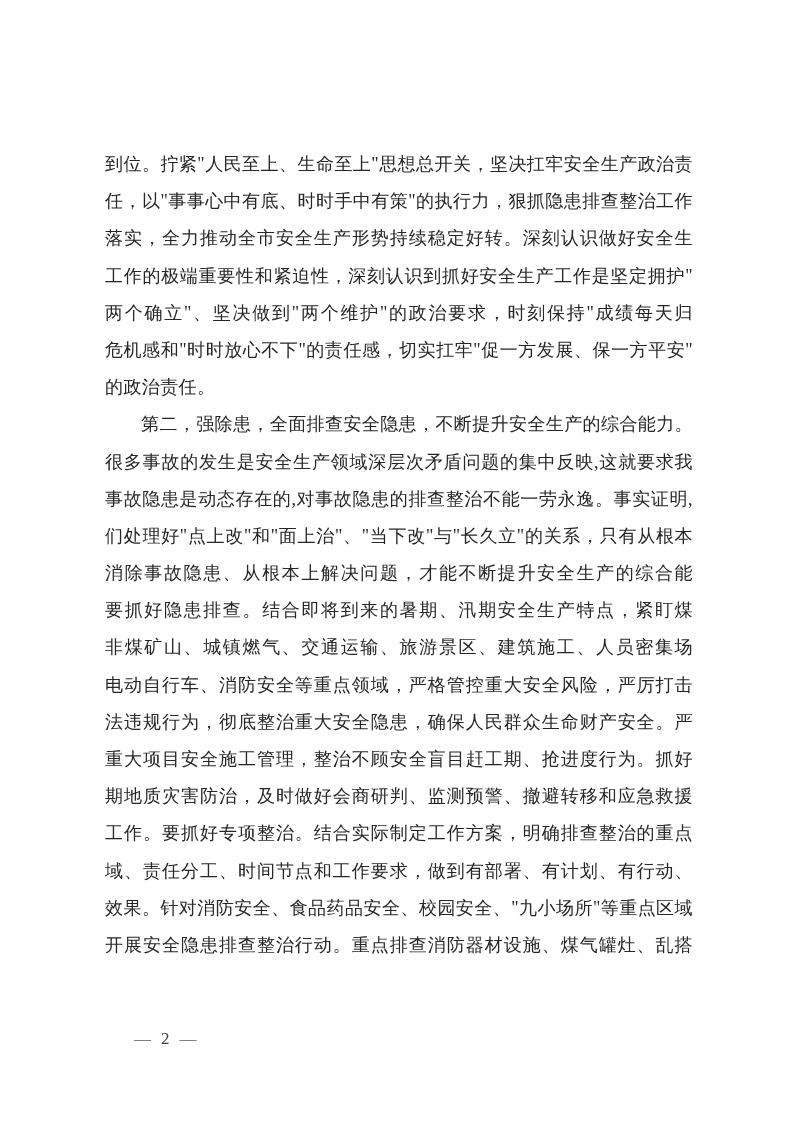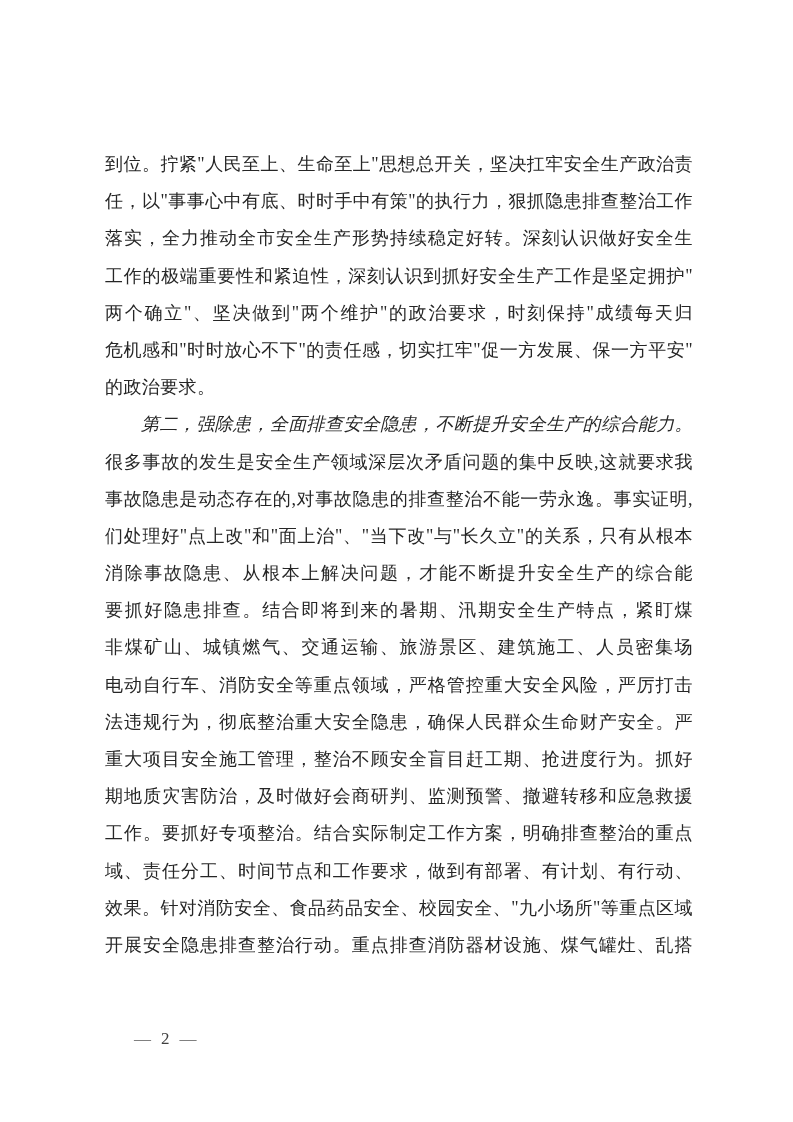--- a/index.html
+++ b/index.html
@@ -23,21 +23,21 @@
     line-height: 37.2px;
     letter-spacing: 0.4px;
   }
   .line {
     height: 37.2px;
     overflow: hidden;
     text-align: justify;
     text-align-last: justify;
   }
   .line.short { text-align-last: left; }
-  .line.indent { text-indent: 2em; font-style: italic; }
+  .line.indent { text-indent: 2em; }
   .footer {
     position: absolute;
     left: 134px;
     top: 1029px;
     display: flex;
     align-items: center;
     gap: 10px;
     font-size: 17px;
     color: #3f3f3f;
   }
@@ -50,21 +50,21 @@
 
   <div class="body-text">
 
     <div>
       <div class="line">到位。拧紧"人民至上、生命至上"思想总开关，坚决扛牢安全生产政治责</div>
       <div class="line">任，以"事事心中有底、时时手中有策"的执行力，狠抓隐患排查整治工作</div>
       <div class="line">落实，全力推动全市安全生产形势持续稳定好转。深刻认识做好安全生产</div>
       <div class="line">工作的极端重要性和紧迫性，深刻认识到抓好安全生产工作是坚定拥护"</div>
       <div class="line">两个确立"、坚决做到"两个维护"的政治要求，时刻保持"成绩每天归零"的</div>
       <div class="line">危机感和"时时放心不下"的责任感，切实扛牢"促一方发展、保一方平安"</div>
-      <div class="line short">的政治要求。</div>
+      <div class="line short">的政治责任。</div>
     </div>
 
     <div>
       <div class="line indent">第二，强除患，全面排查安全隐患，不断提升安全生产的综合能力。</div>
       <div class="line">很多事故的发生是安全生产领域深层次矛盾问题的集中反映,这就要求我</div>
       <div class="line">事故隐患是动态存在的,对事故隐患的排查整治不能一劳永逸。事实证明,</div>
       <div class="line">们处理好"点上改"和"面上治"、"当下改"与"长久立"的关系，只有从根本上</div>
       <div class="line">消除事故隐患、从根本上解决问题，才能不断提升安全生产的综合能力。</div>
       <div class="line">要抓好隐患排查。结合即将到来的暑期、汛期安全生产特点，紧盯煤矿、</div>
       <div class="line">非煤矿山、城镇燃气、交通运输、旅游景区、建筑施工、人员密集场所、</div>

